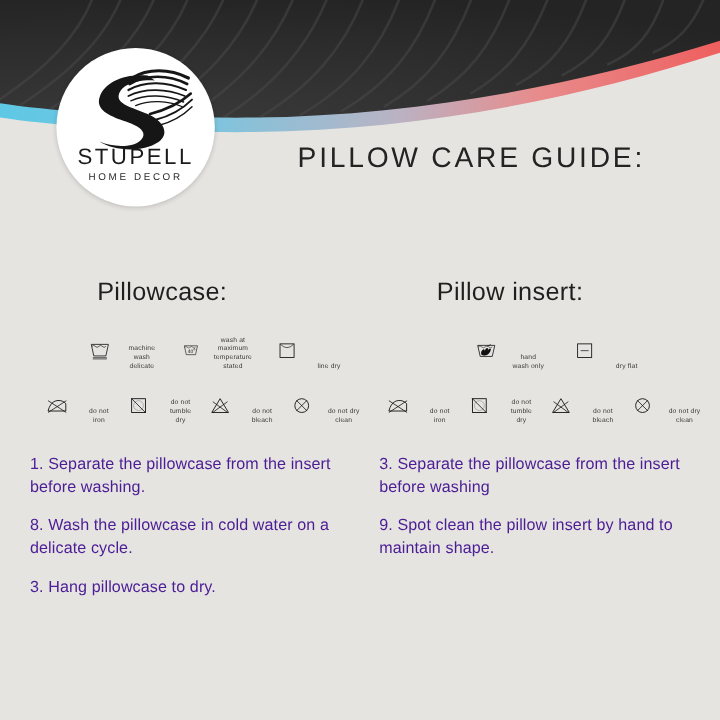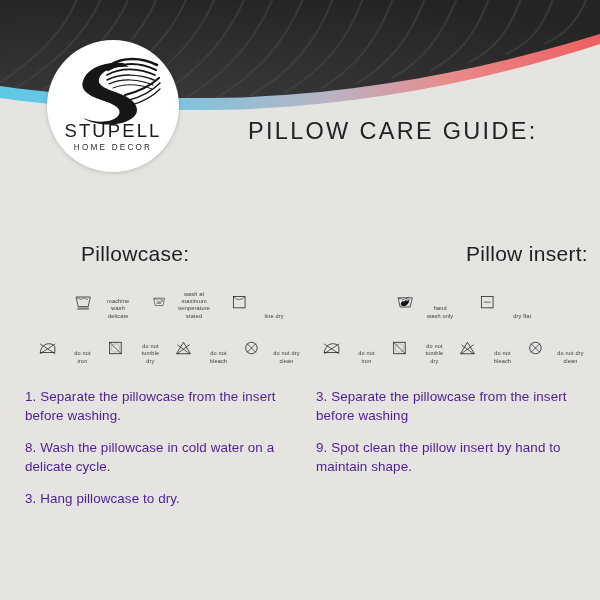--- a/index.html
+++ b/index.html
@@ -87,35 +87,34 @@
     font-family: "Liberation Sans", sans-serif;
     font-weight: 400;
     white-space: nowrap;
   }
 
   
   .column {
     position: absolute;
     top: 232px;
     width: 278px;
-    margin-top: 10px;
   }
   #column-pillowcase { left: 22px; }
   #column-insert { left: 310px; }
 
   .column-heading {
     font-size: 21px;
     color: #1f1f1f;
     letter-spacing: 0.3px;
     margin: 0 0 18px 0;
     font-family: "Liberation Sans", sans-serif;
     font-weight: 400;
   }
   #column-pillowcase .column-heading { padding-left: 59px; }
-  #column-insert .column-heading { padding-left: 54px; text-align: right; }
+  #column-insert .column-heading { padding-left: 54px; }
 
   
   .symbol-row {
     display: flex;
     align-items: flex-start;
   }
   #column-pillowcase .symbol-row-1 { padding-left: 52px; gap: 20px; }
   #column-pillowcase .symbol-row-2 { padding-left: 16px; gap: 10px; margin-top: 11px; }
   #column-insert .symbol-row-1 { padding-left: 86px; gap: 24px; }
   #column-insert .symbol-row-2 { padding-left: 12px; gap: 10px; margin-top: 11px; }

